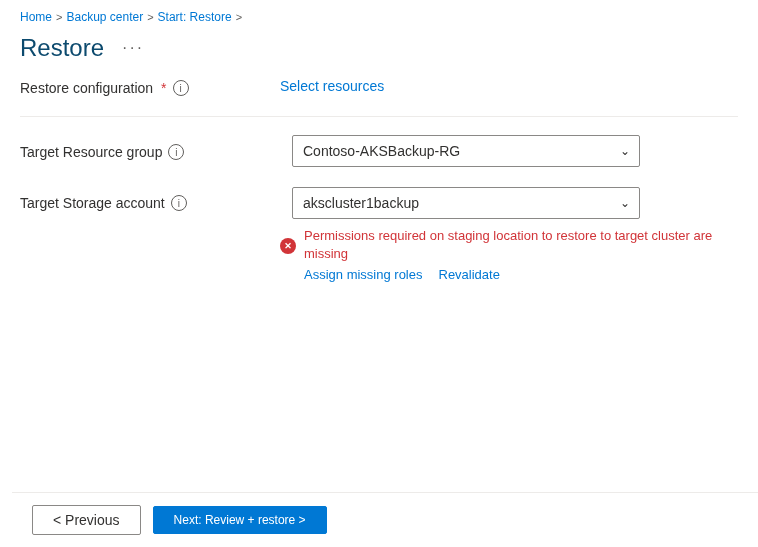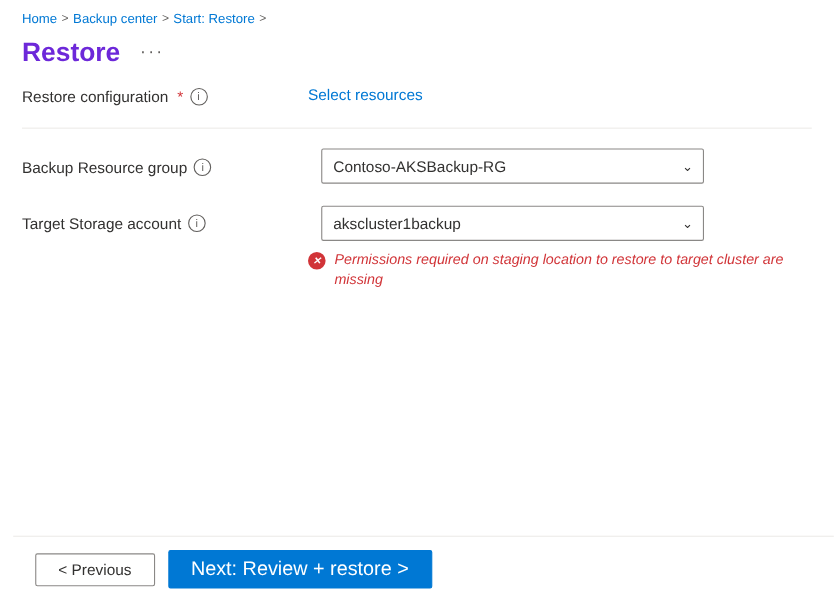--- a/index.html
+++ b/index.html
@@ -23,22 +23,22 @@
     .breadcrumb a { color: #0078d4; text-decoration: none; cursor: pointer; }
     .breadcrumb .sep { color: #605e5c; font-size: 11px; }
     .page-header {
       display: flex;
       align-items: center;
       padding: 4px 20px 16px;
       gap: 12px;
     }
     .page-title {
       font-size: 24px;
-      font-weight: 700;
-      color: #6d28d9;
+      font-weight: 400;
+      color: #0c4a6e;
     }
     .more-btn {
       font-size: 16px;
       color: #605e5c;
       cursor: pointer;
       letter-spacing: 2px;
       background: none;
       border: none;
       padding: 2px 6px;
     }
@@ -122,23 +122,22 @@
       color: #323130;
       font-size: 12px;
     }
     .error-block {
       display: flex;
       flex-direction: column;
       margin-top: 8px;
     }
     .error-row {
       display: flex;
-      align-items: flex-start;
+      align-items: center;
       gap: 8px;
-      font-style: italic;
     }
     .error-icon {
       width: 16px;
       height: 16px;
       border-radius: 50%;
       background: #d13438;
       display: inline-flex;
       align-items: center;
       justify-content: center;
       flex-shrink: 0;
@@ -219,21 +218,21 @@
       font-size: 14px;
       border-radius: 2px;
       cursor: pointer;
       min-width: 100px;
     }
     .btn-next {
       padding: 6px 20px;
       border: 1px solid #0078d4;
       background: #0078d4;
       color: #fff;
-      font-size: 18px;
+      font-size: 12px;
       border-radius: 2px;
       cursor: pointer;
       min-width: 160px;
     }
     .divider-section {
       border-top: 1px solid #edebe9;
       margin: 10px 0 18px;
     }
   </style>
 </head>
@@ -264,21 +263,21 @@
     <div class="form-value">
       <a>Select resources</a>
     </div>
   </div>
 
   <div class="divider-section"></div>
 
 
   <div class="form-row" style="align-items:center;">
     <div class="form-label">
-      <span>Backup Resource group</span>
+      <span>Target Resource group</span>
       <span class="info-icon">i</span>
     </div>
     <div class="dropdown-wrapper">
       <select class="dropdown">
         <option value="Contoso-AKSBackup-RG">Contoso-AKSBackup-RG</option>
       </select>
       <span class="dropdown-arrow">⌄</span>
     </div>
   </div>
 
@@ -293,20 +292,24 @@
           <option value="akscluster1backup">akscluster1backup</option>
         </select>
         <span class="dropdown-arrow">⌄</span>
       </div>
 
       <div class="error-block">
         <div class="error-row">
           <span class="error-icon"></span>
           <span class="error-text">Permissions required on staging location to restore to target cluster are missing</span>
         </div>
+        <div class="error-actions">
+          <a>Assign missing roles</a>
+          <a>Revalidate</a>
+        </div>
       </div>
     </div>
   </div>
 
 
 </div>
 
 <div class="footer">
   <button class="btn-prev">&lt; Previous</button>
   <button class="btn-next">Next: Review + restore &gt;</button>

